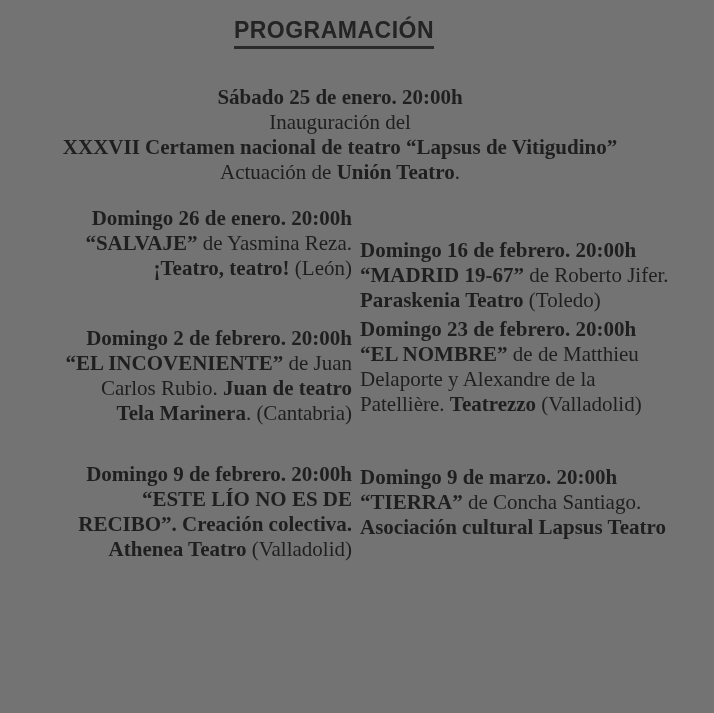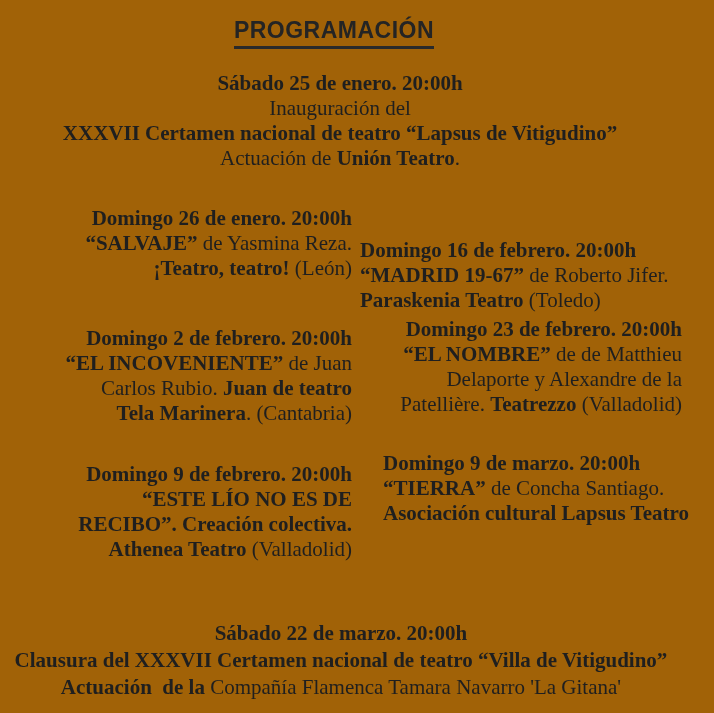--- a/index.html
+++ b/index.html
@@ -4,21 +4,21 @@
 <style>
   html, body {
     margin: 0;
     padding: 0;
     background: #fbfbf9;
   }
   .page {
     position: relative;
     width: 714px;
     height: 713px;
-    background: #a16207;
+    background: #737373;
     font-family: "Liberation Serif", serif;
     color: #1f1f1f;
     font-size: 21px;
     overflow: hidden;
   }
   .title-wrap {
     position: absolute;
     top: 17px;
     left: 0;
     width: 668px;
@@ -29,21 +29,21 @@
     font-family: "Liberation Sans", sans-serif;
     font-size: 23px;
     font-weight: bold;
     letter-spacing: 0.5px;
     color: #242424;
     border-bottom: 3px solid #2a2a2a;
     padding-bottom: 2px;
   }
   .opening-block {
     position: absolute;
-    top: 71px;
+    top: 85px;
     left: 0;
     width: 680px;
     text-align: center;
     line-height: 25px;
   }
   .closing-block {
     position: absolute;
     top: 620px;
     left: 0;
     width: 682px;
@@ -53,23 +53,23 @@
   .event {
     position: absolute;
     width: 322px;
     line-height: 25px;
   }
   .event.col-left  { text-align: right; }
   .event.col-right { text-align: left; }
   #event-l1 { top: 206px; left: 30px;  }
   #event-r1 { top: 206px; left: 360px; margin-top: 32px; }
   #event-l2 { top: 326px; left: 30px;  }
-  #event-r2 { top: 317px; left: 360px; text-align: right; }
+  #event-r2 { top: 317px; left: 360px; }
   #event-l3 { top: 462px; left: 30px;  }
-  #event-r3 { top: 451px; left: 360px; margin-left: 23px; }
+  #event-r3 { top: 465px; left: 360px; }
   .line { white-space: pre; }
   .seg-b { font-weight: bold; }
   .seg-r { font-weight: normal; }
 </style>
 </head>
 <body>
 
 <div class="page">
 
   <div class="title-wrap">
@@ -115,19 +115,14 @@
       <div class="line"><span class="seg-b">RECIBO”. Creación colectiva.</span></div>
       <div class="line"><span class="seg-b">Athenea Teatro</span><span class="seg-r"> (Valladolid)</span></div>
     </div>
 
   <div id="event-r3" class="event col-right">
       <div class="line"><span class="seg-b">Domingo 9 de marzo. 20:00h</span></div>
       <div class="line"><span class="seg-b">“TIERRA”</span><span class="seg-r"> de Concha Santiago.</span></div>
       <div class="line"><span class="seg-b">Asociación cultural Lapsus Teatro</span></div>
     </div>
 
-  <div class="closing-block">
-      <div class="line"><span class="seg-b">Sábado 22 de marzo. 20:00h</span></div>
-      <div class="line"><span class="seg-b">Clausura del XXXVII Certamen nacional de teatro “Villa de Vitigudino”</span></div>
-      <div class="line"><span class="seg-b">Actuación  de la </span><span class="seg-r">Compañía Flamenca Tamara Navarro 'La Gitana'</span></div>
-    </div>
 
 </div>
 
 </body></html>

